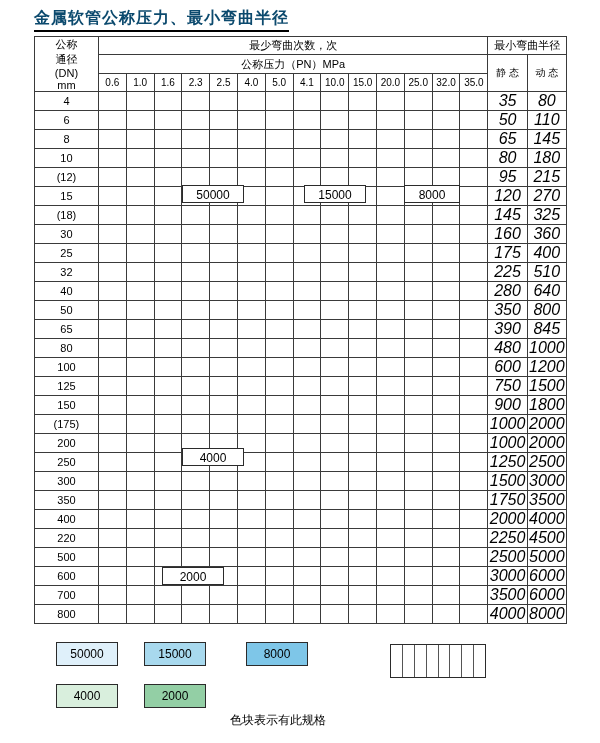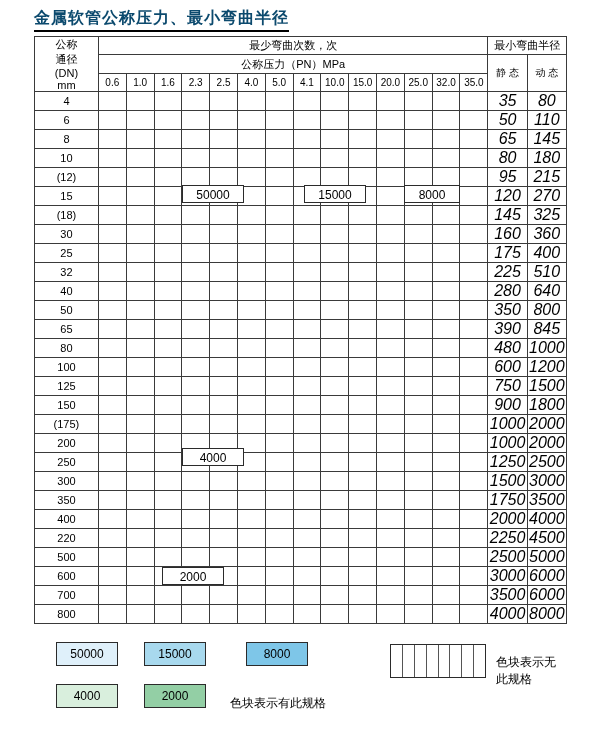--- a/index.html
+++ b/index.html
@@ -689,25 +689,24 @@
 </div>
 
 <div id="legend">
   <div id="legend-boxes">
       <div class="lg-box" style="left: 22px; top: 10px; background: rgb(223, 240, 250);">50000</div>
       <div class="lg-box" style="left: 110px; top: 10px; background: rgb(168, 217, 238);">15000</div>
       <div class="lg-box" style="left: 212px; top: 10px; background: rgb(126, 198, 232);">8000</div>
       <div class="lg-box" style="left: 22px; top: 52px; background: rgb(217, 239, 221);">4000</div>
       <div class="lg-box" style="left: 110px; top: 52px; background: rgb(147, 207, 165);">2000</div>
     </div>
-  <div class="lg-label" style="left:196px;top:63px;">色块表示有此规格</div>
+  <div class="lg-label" style="left:196px;top:80px;">色块表示有此规格</div>
   <div id="legend-nospec-box">
     <i></i>
       <i></i>
       <i></i>
       <i></i>
       <i></i>
       <i></i>
       <i></i>
       <i></i>
   </div>
-  <div class="lg-label" style="left:462px;top:22px;">色块表示无此规格</div>
 </div>
 
 </body></html>

